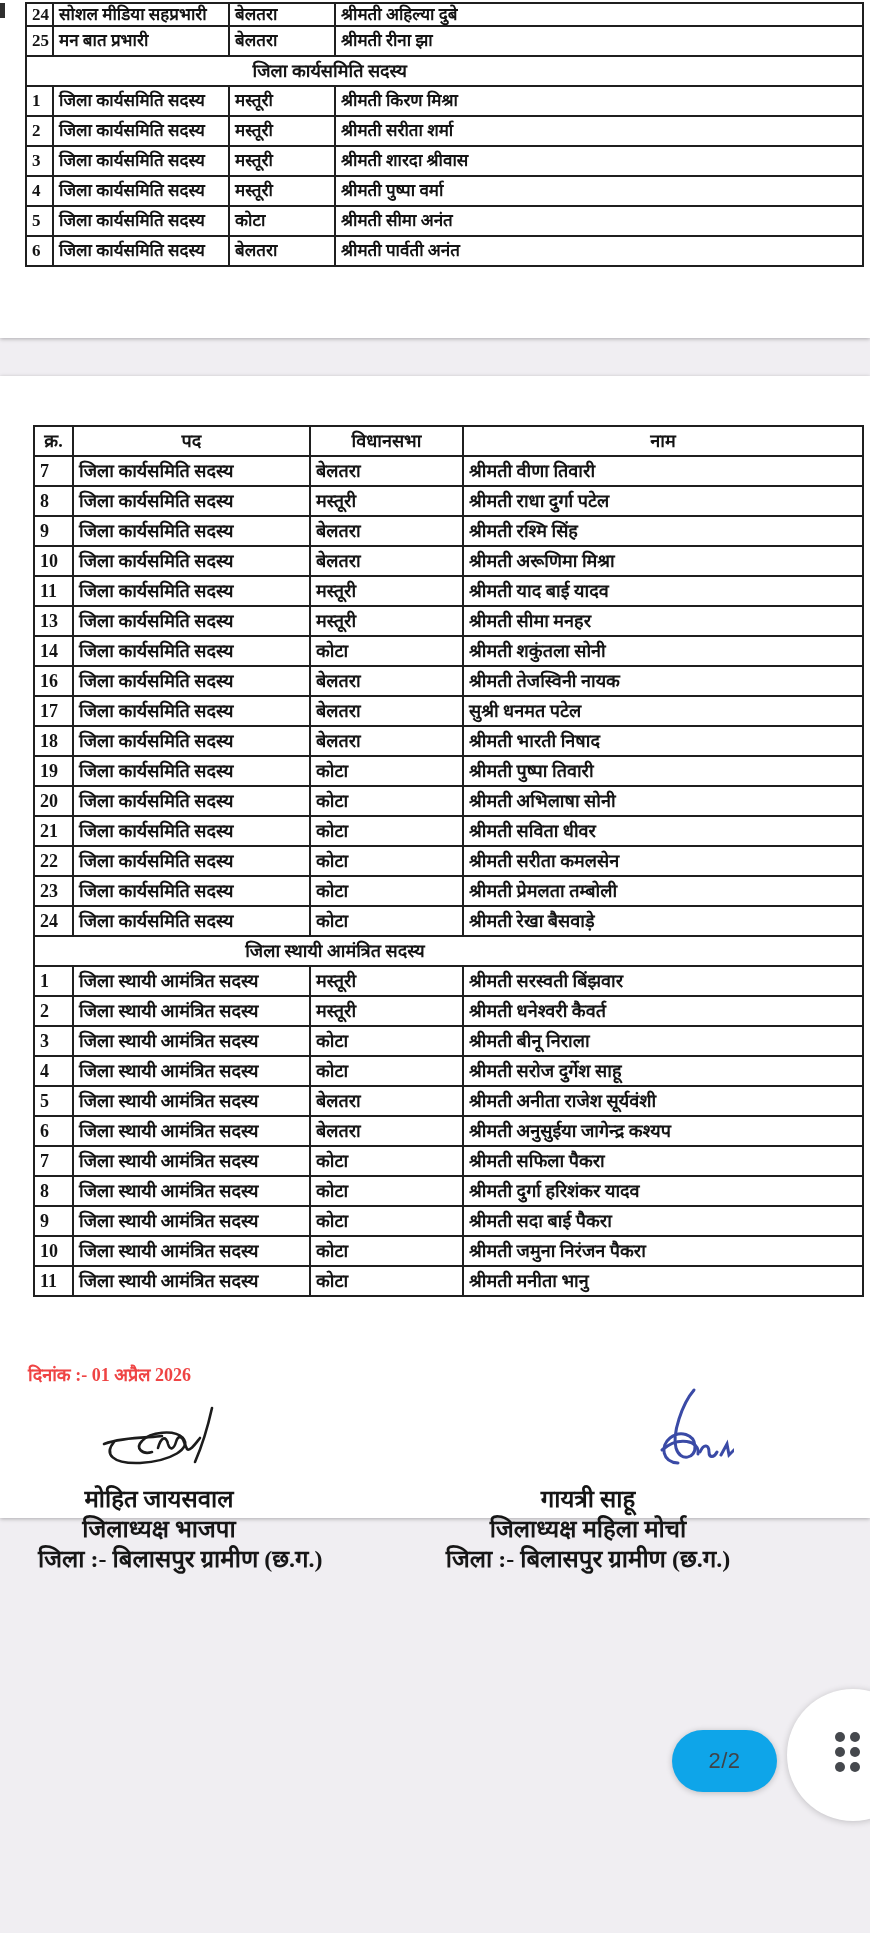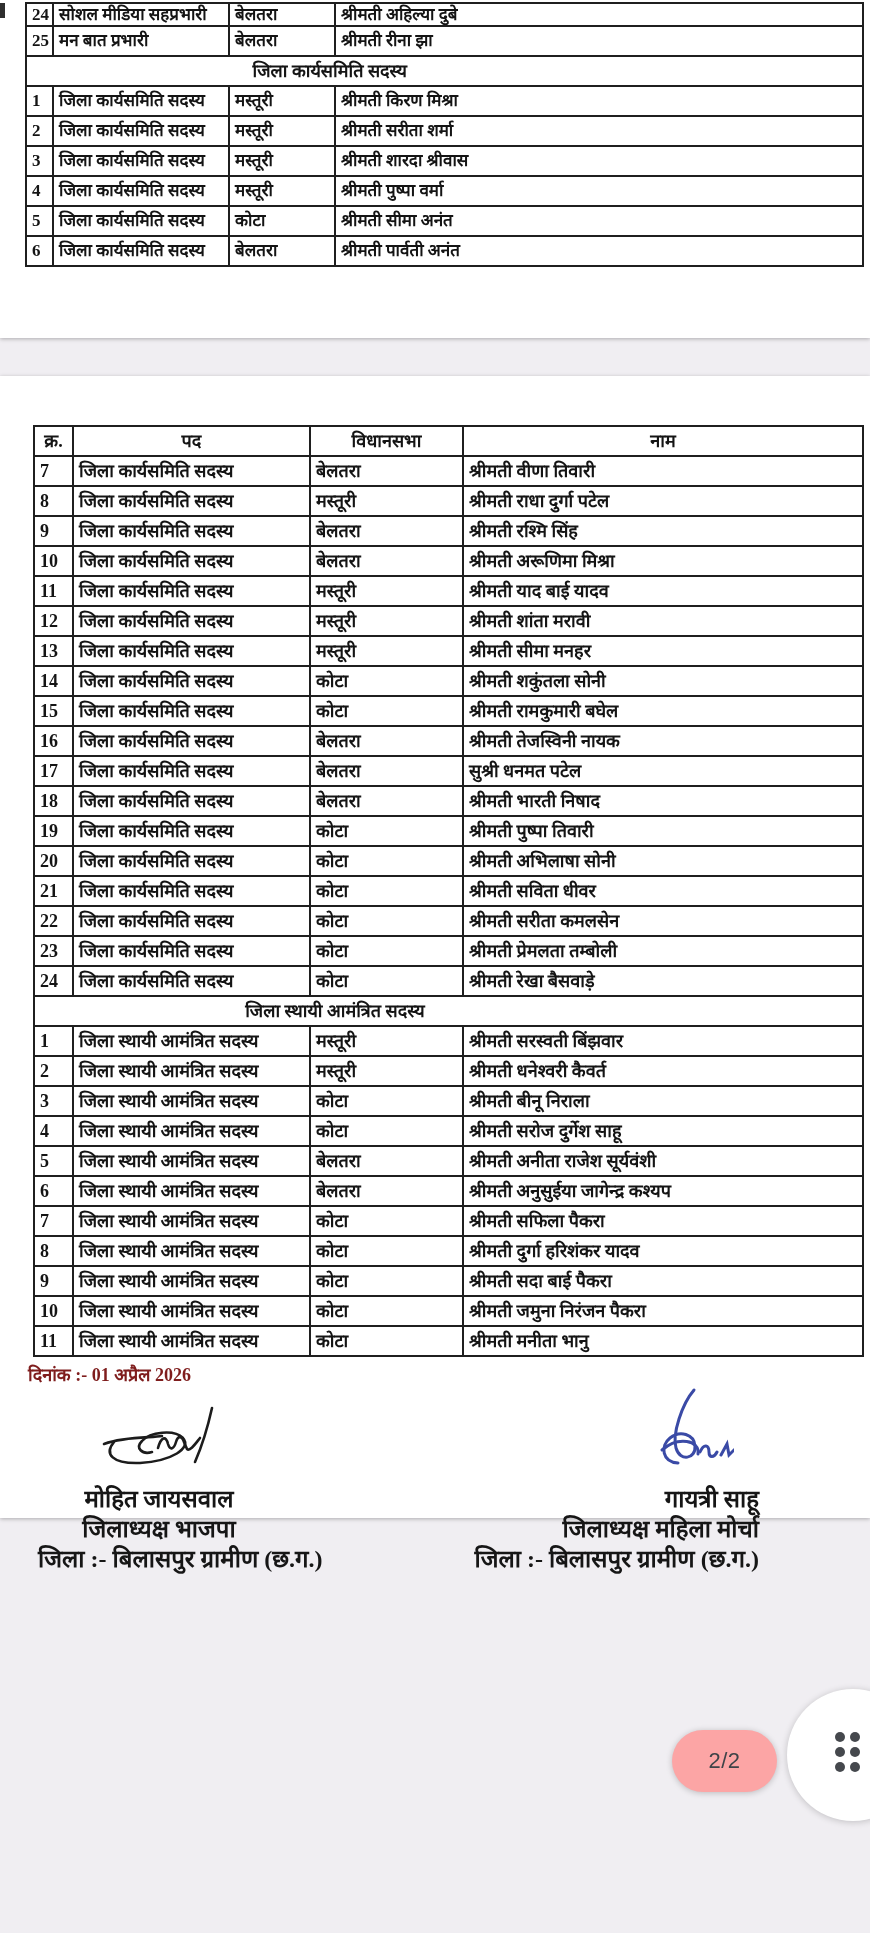--- a/index.html
+++ b/index.html
@@ -37,37 +37,37 @@
   .c-sn{text-align:center;padding:0 1px;font-size:16px;}
   .c-name{padding-left:8px;}
   .doc-table thead th{text-align:center;font-size:18px;}
   .section-row td{
     text-align:center;padding-right:28%;
     font-size:18px;height:28px;
   }
   
   .date-line{
     position:absolute;left:28px;top:986px;
-    font-size:18px;font-weight:bold;color:#7f1d1d;white-space:nowrap;
+    font-size:18px;font-weight:bold;color:#ef4444;white-space:nowrap;
   }
   .sig-ink{position:absolute;}
   .sig-ink svg{display:block;width:100%;height:100%;}
   .ink-left{left:100px;top:1026px;width:135px;height:78px;}
   .ink-right{left:634px;top:1010px;width:100px;height:98px;}
   .sig-text{
     position:absolute;text-align:center;
     font-size:24px;font-weight:bold;color:#161616;line-height:30px;
   }
   .sig-text-left{left:38px;top:1108px;width:242px;}
-  .sig-text-right{left:471px;top:1108px;width:288px;text-align:right;}
+  .sig-text-right{left:444px;top:1108px;width:288px;}
   .sig-text div{white-space:nowrap;}
   
   .pill{
     position:absolute;left:672px;top:1730px;width:105px;height:62px;
-    background:#fca5a5;border-radius:32px;z-index:6;
+    background:#0ea5e9;border-radius:32px;z-index:6;
     box-shadow:0 1px 6px rgba(0,0,0,.22);
     display:flex;align-items:center;justify-content:center;
     font-family:"Liberation Sans","DejaVu Sans",sans-serif;
     font-size:22px;color:#3f4348;letter-spacing:.5px;
   }
   .fab{
     position:absolute;left:787px;top:1689px;width:132px;height:132px;
     border-radius:50%;background:#fff;border:none;padding:0;z-index:6;
     box-shadow:0 1px 7px rgba(0,0,0,.2);cursor:pointer;
   }
@@ -194,42 +194,30 @@
     <td class="c-vs">बेलतरा</td>
     <td class="c-name">श्रीमती अरूणिमा मिश्रा</td>
   </tr>
           <tr>
     <td class="c-sn">11</td>
     <td class="c-post">जिला कार्यसमिति सदस्य</td>
     <td class="c-vs">मस्तूरी</td>
     <td class="c-name">श्रीमती याद बाई यादव</td>
   </tr>
           <tr>
-    <td class="c-sn">12</td>
-    <td class="c-post">जिला कार्यसमिति सदस्य</td>
-    <td class="c-vs">मस्तूरी</td>
-    <td class="c-name">श्रीमती शांता मरावी</td>
-  </tr>
-          <tr>
     <td class="c-sn">13</td>
     <td class="c-post">जिला कार्यसमिति सदस्य</td>
     <td class="c-vs">मस्तूरी</td>
     <td class="c-name">श्रीमती सीमा मनहर</td>
   </tr>
           <tr>
     <td class="c-sn">14</td>
     <td class="c-post">जिला कार्यसमिति सदस्य</td>
     <td class="c-vs">कोटा</td>
     <td class="c-name">श्रीमती शकुंतला सोनी</td>
-  </tr>
-          <tr>
-    <td class="c-sn">15</td>
-    <td class="c-post">जिला कार्यसमिति सदस्य</td>
-    <td class="c-vs">कोटा</td>
-    <td class="c-name">श्रीमती रामकुमारी बघेल</td>
   </tr>
           <tr>
     <td class="c-sn">16</td>
     <td class="c-post">जिला कार्यसमिति सदस्य</td>
     <td class="c-vs">बेलतरा</td>
     <td class="c-name">श्रीमती तेजस्विनी नायक</td>
   </tr>
           <tr>
     <td class="c-sn">17</td>
     <td class="c-post">जिला कार्यसमिति सदस्य</td>

